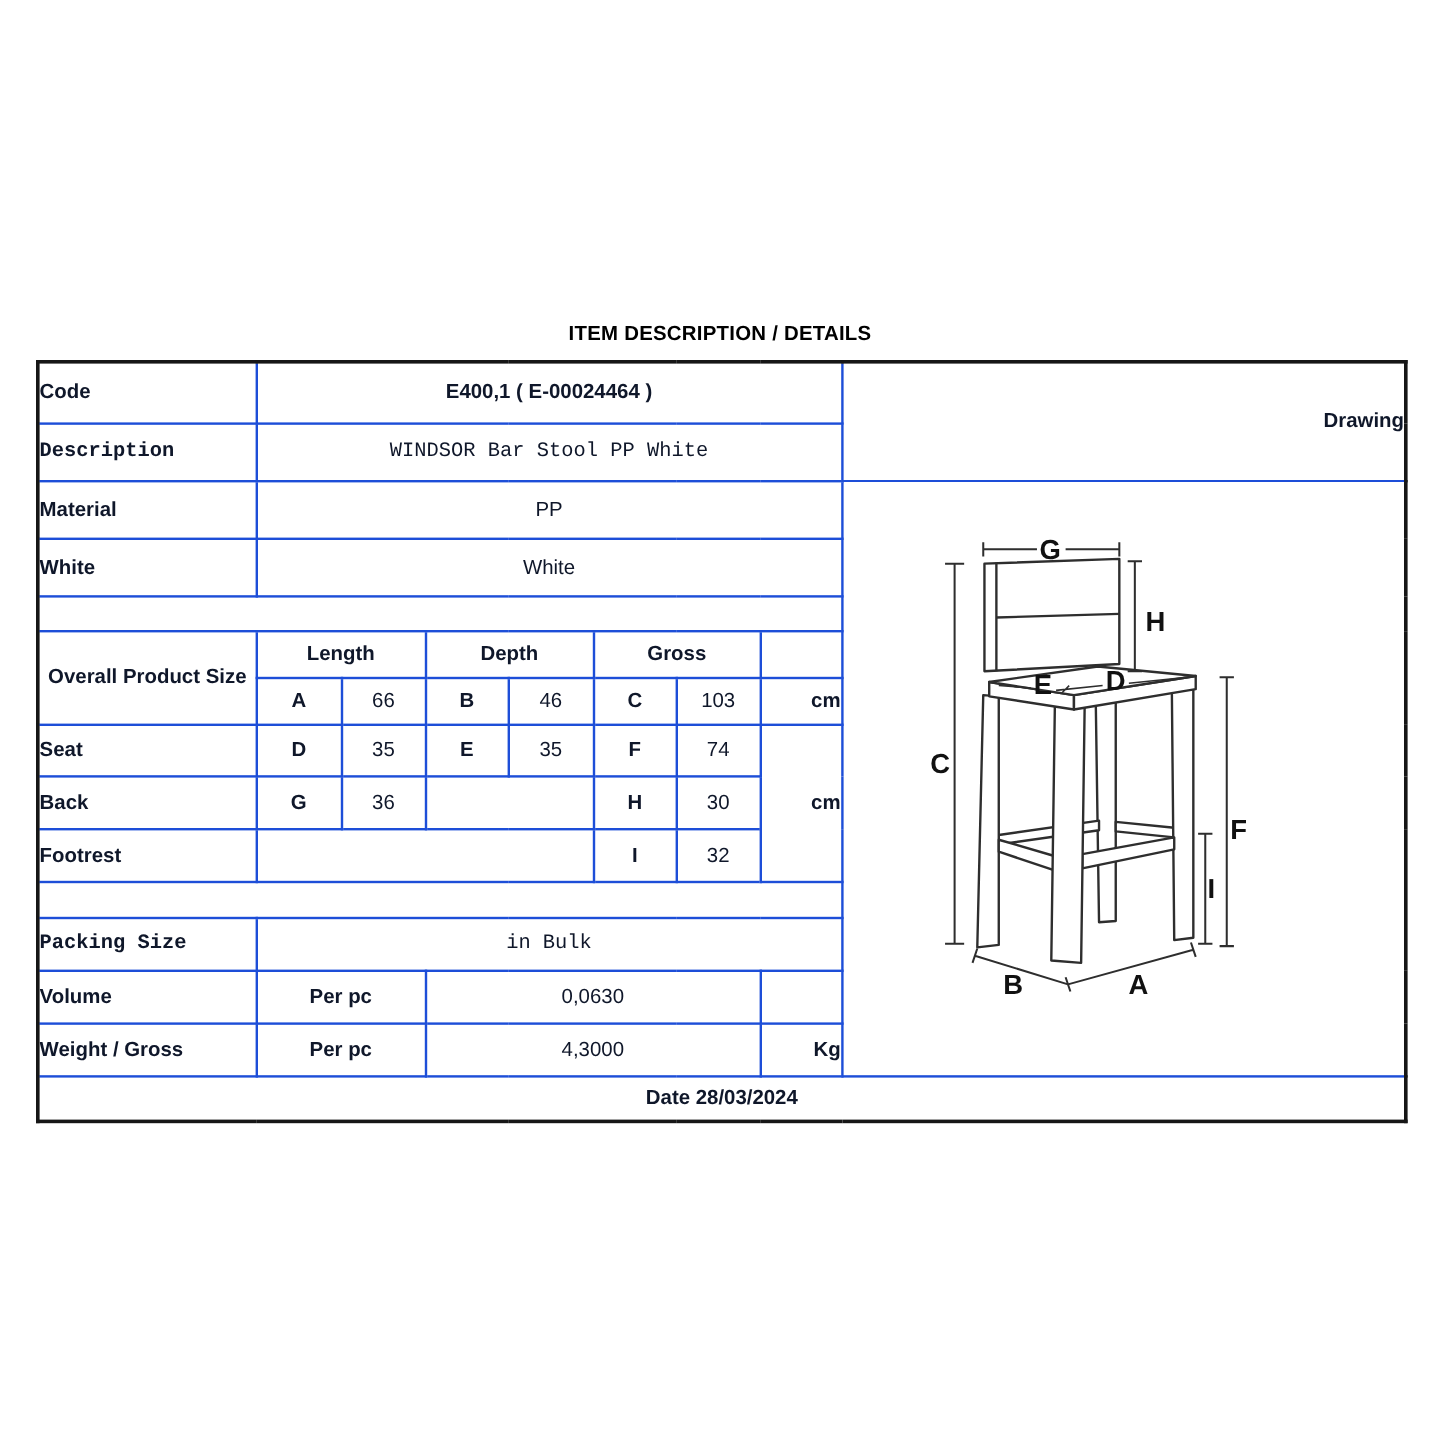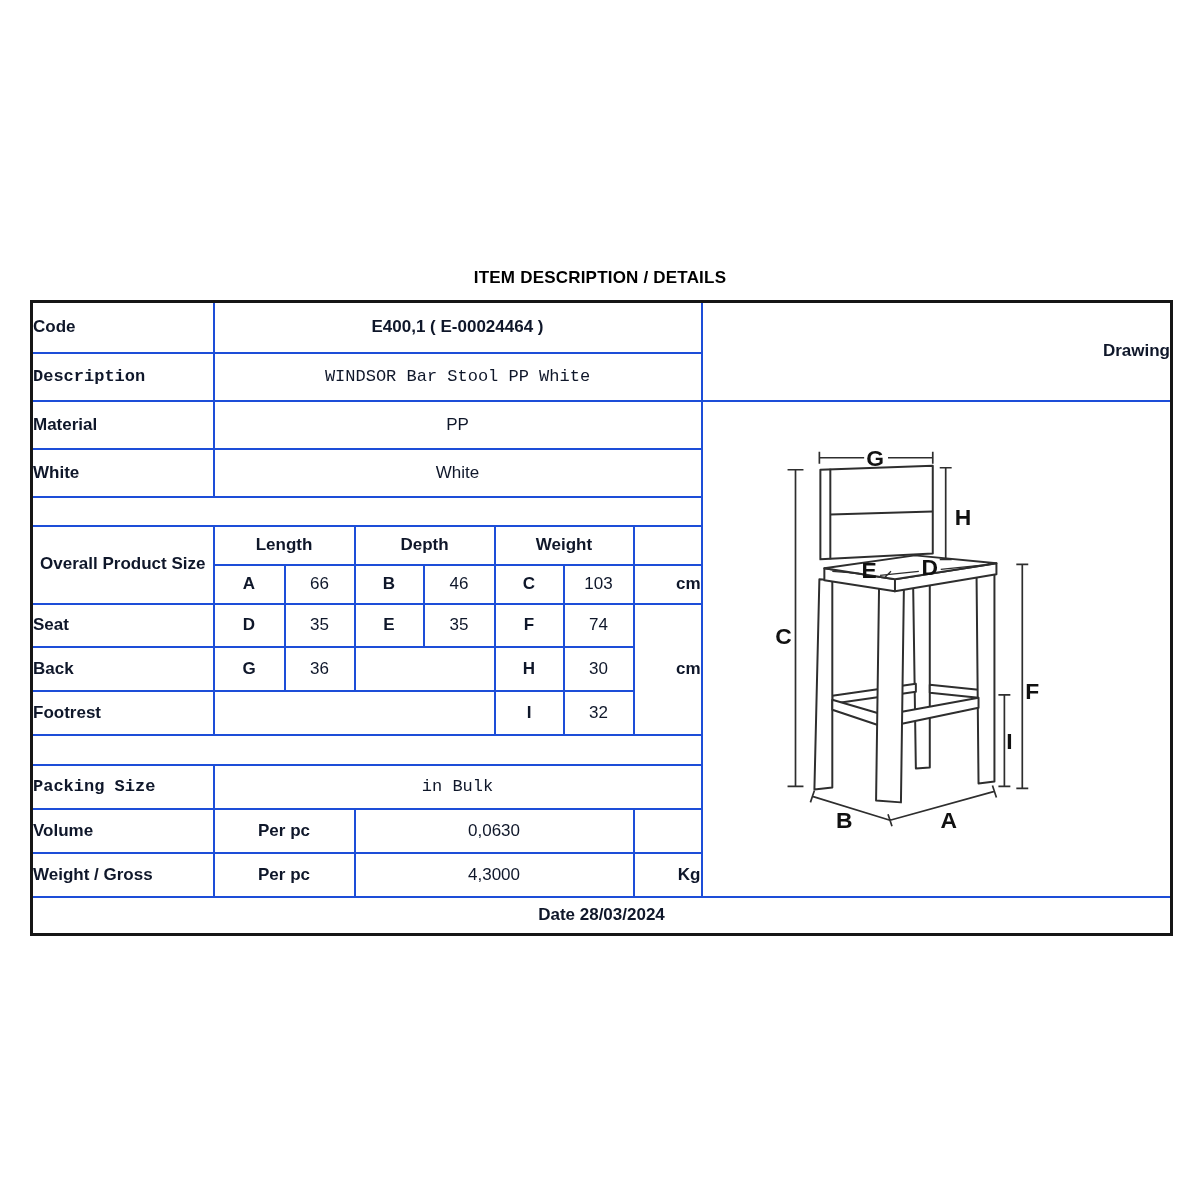--- a/index.html
+++ b/index.html
@@ -175,21 +175,21 @@
     </tr>
 
     <tr style="height:29px">
       <td colspan="8"></td>
     </tr>
 
     <tr style="height:39px">
       <td class="group-cell" rowspan="2">Overall Product Size</td>
       <td class="c b yellow" colspan="2">Length</td>
       <td class="c b yellow" colspan="2">Depth</td>
-      <td class="c b yellow" colspan="2">Weight</td>
+      <td class="c b yellow" colspan="2">Gross</td>
       <td class="yellow"></td>
     </tr>
 
     <tr style="height:39px">
       <td class="c b yellow">A</td>
       <td class="c yellow">66</td>
       <td class="c b yellow">B</td>
       <td class="c yellow">46</td>
       <td class="c b yellow">C</td>
       <td class="c yellow">103</td>

